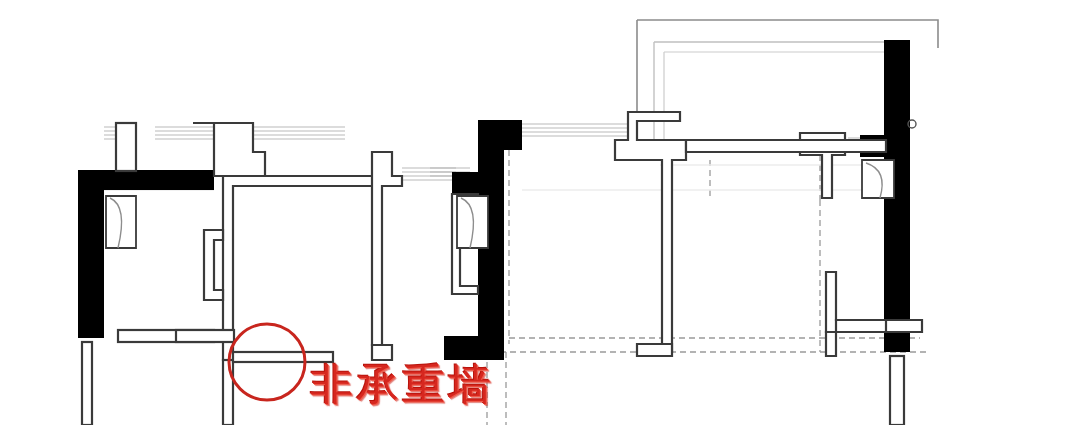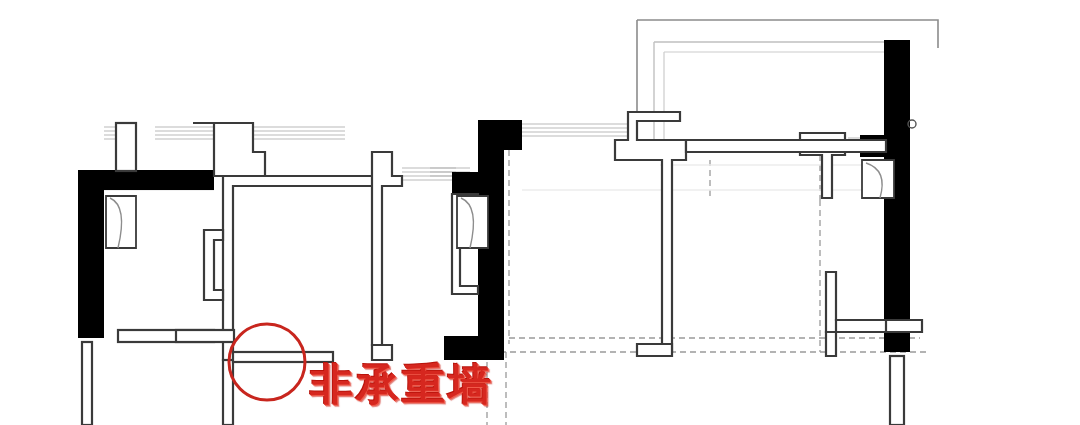--- a/index.html
+++ b/index.html
@@ -24,21 +24,21 @@
     width: 1080px;
     height: 425px;
     display: block;
   }
   .annotation-label {
     position: absolute;
     left: 310px;
     top: 363px;
     font-family: "DejaVu Sans", "Liberation Sans", sans-serif;
     font-size: 43px;
-    font-weight: bold;
+    font-weight: normal;
     letter-spacing: 3px;
     line-height: 1;
     color: #d6271f;
     text-shadow:
       1px 1px 0 #f05a4a,
       2px 2px 1px rgba(200, 30, 20, 0.55),
       -1px -1px 0 #b8140c;
     white-space: nowrap;
     user-select: none;
   }

